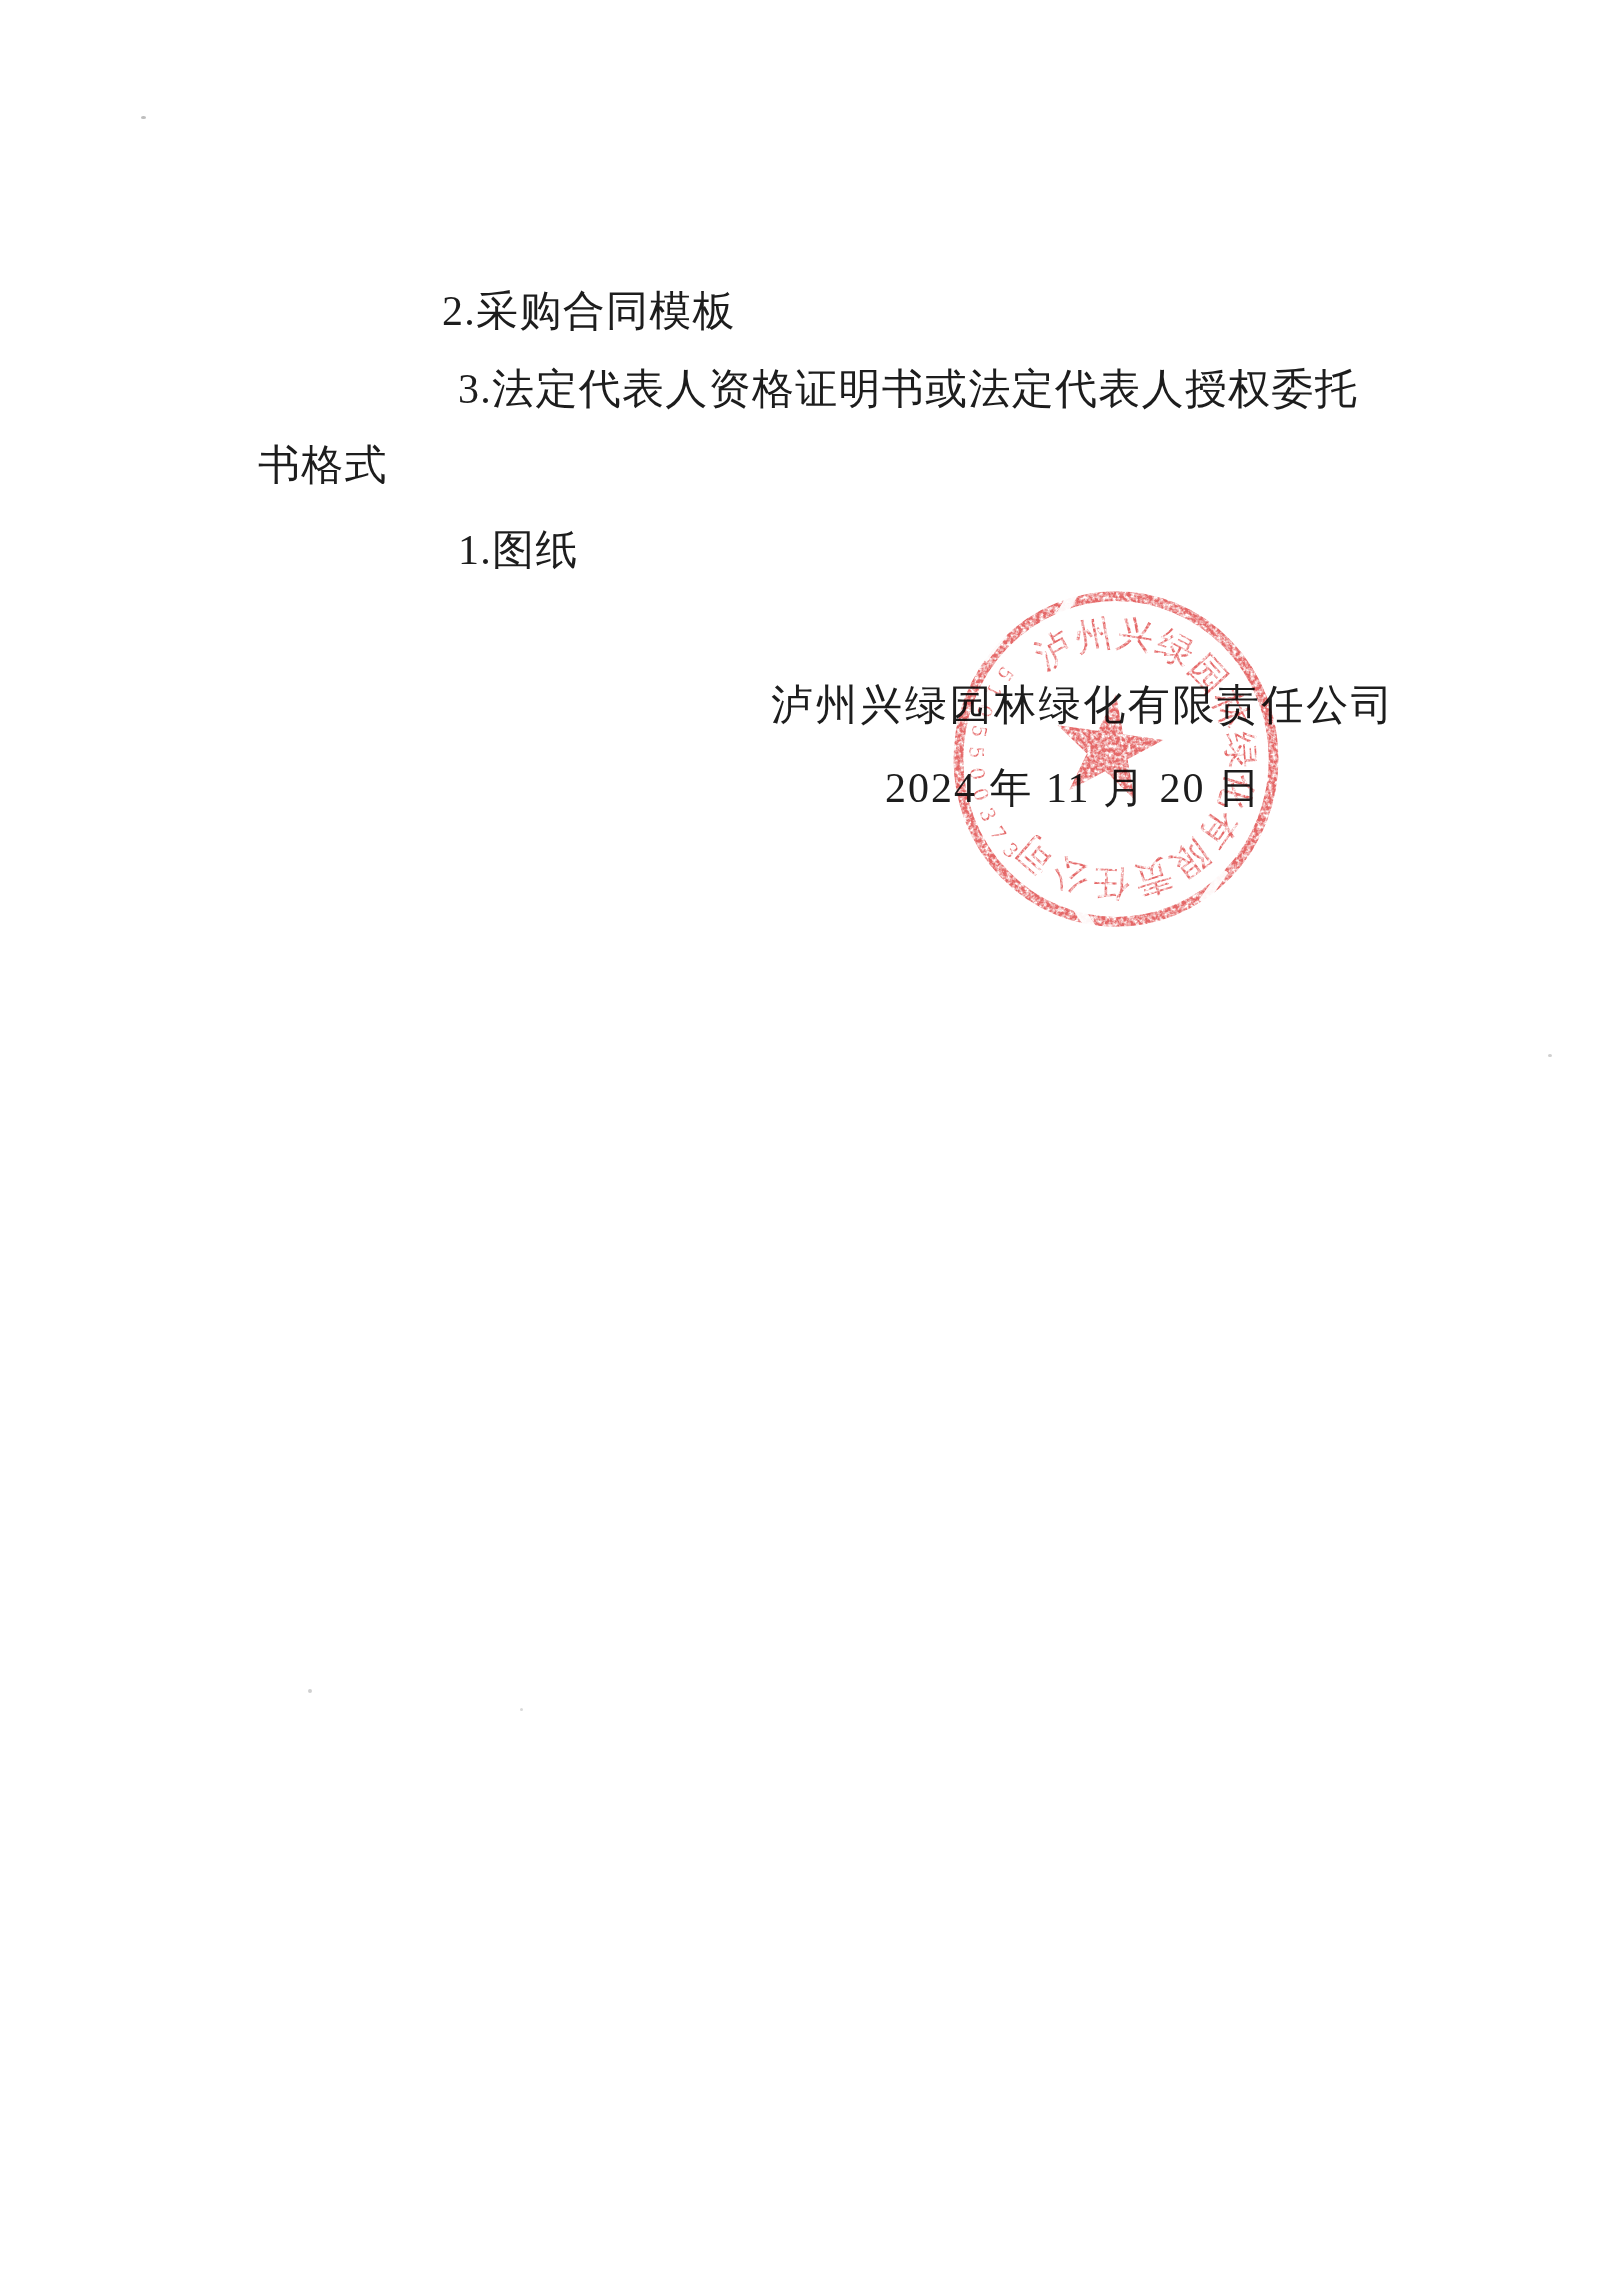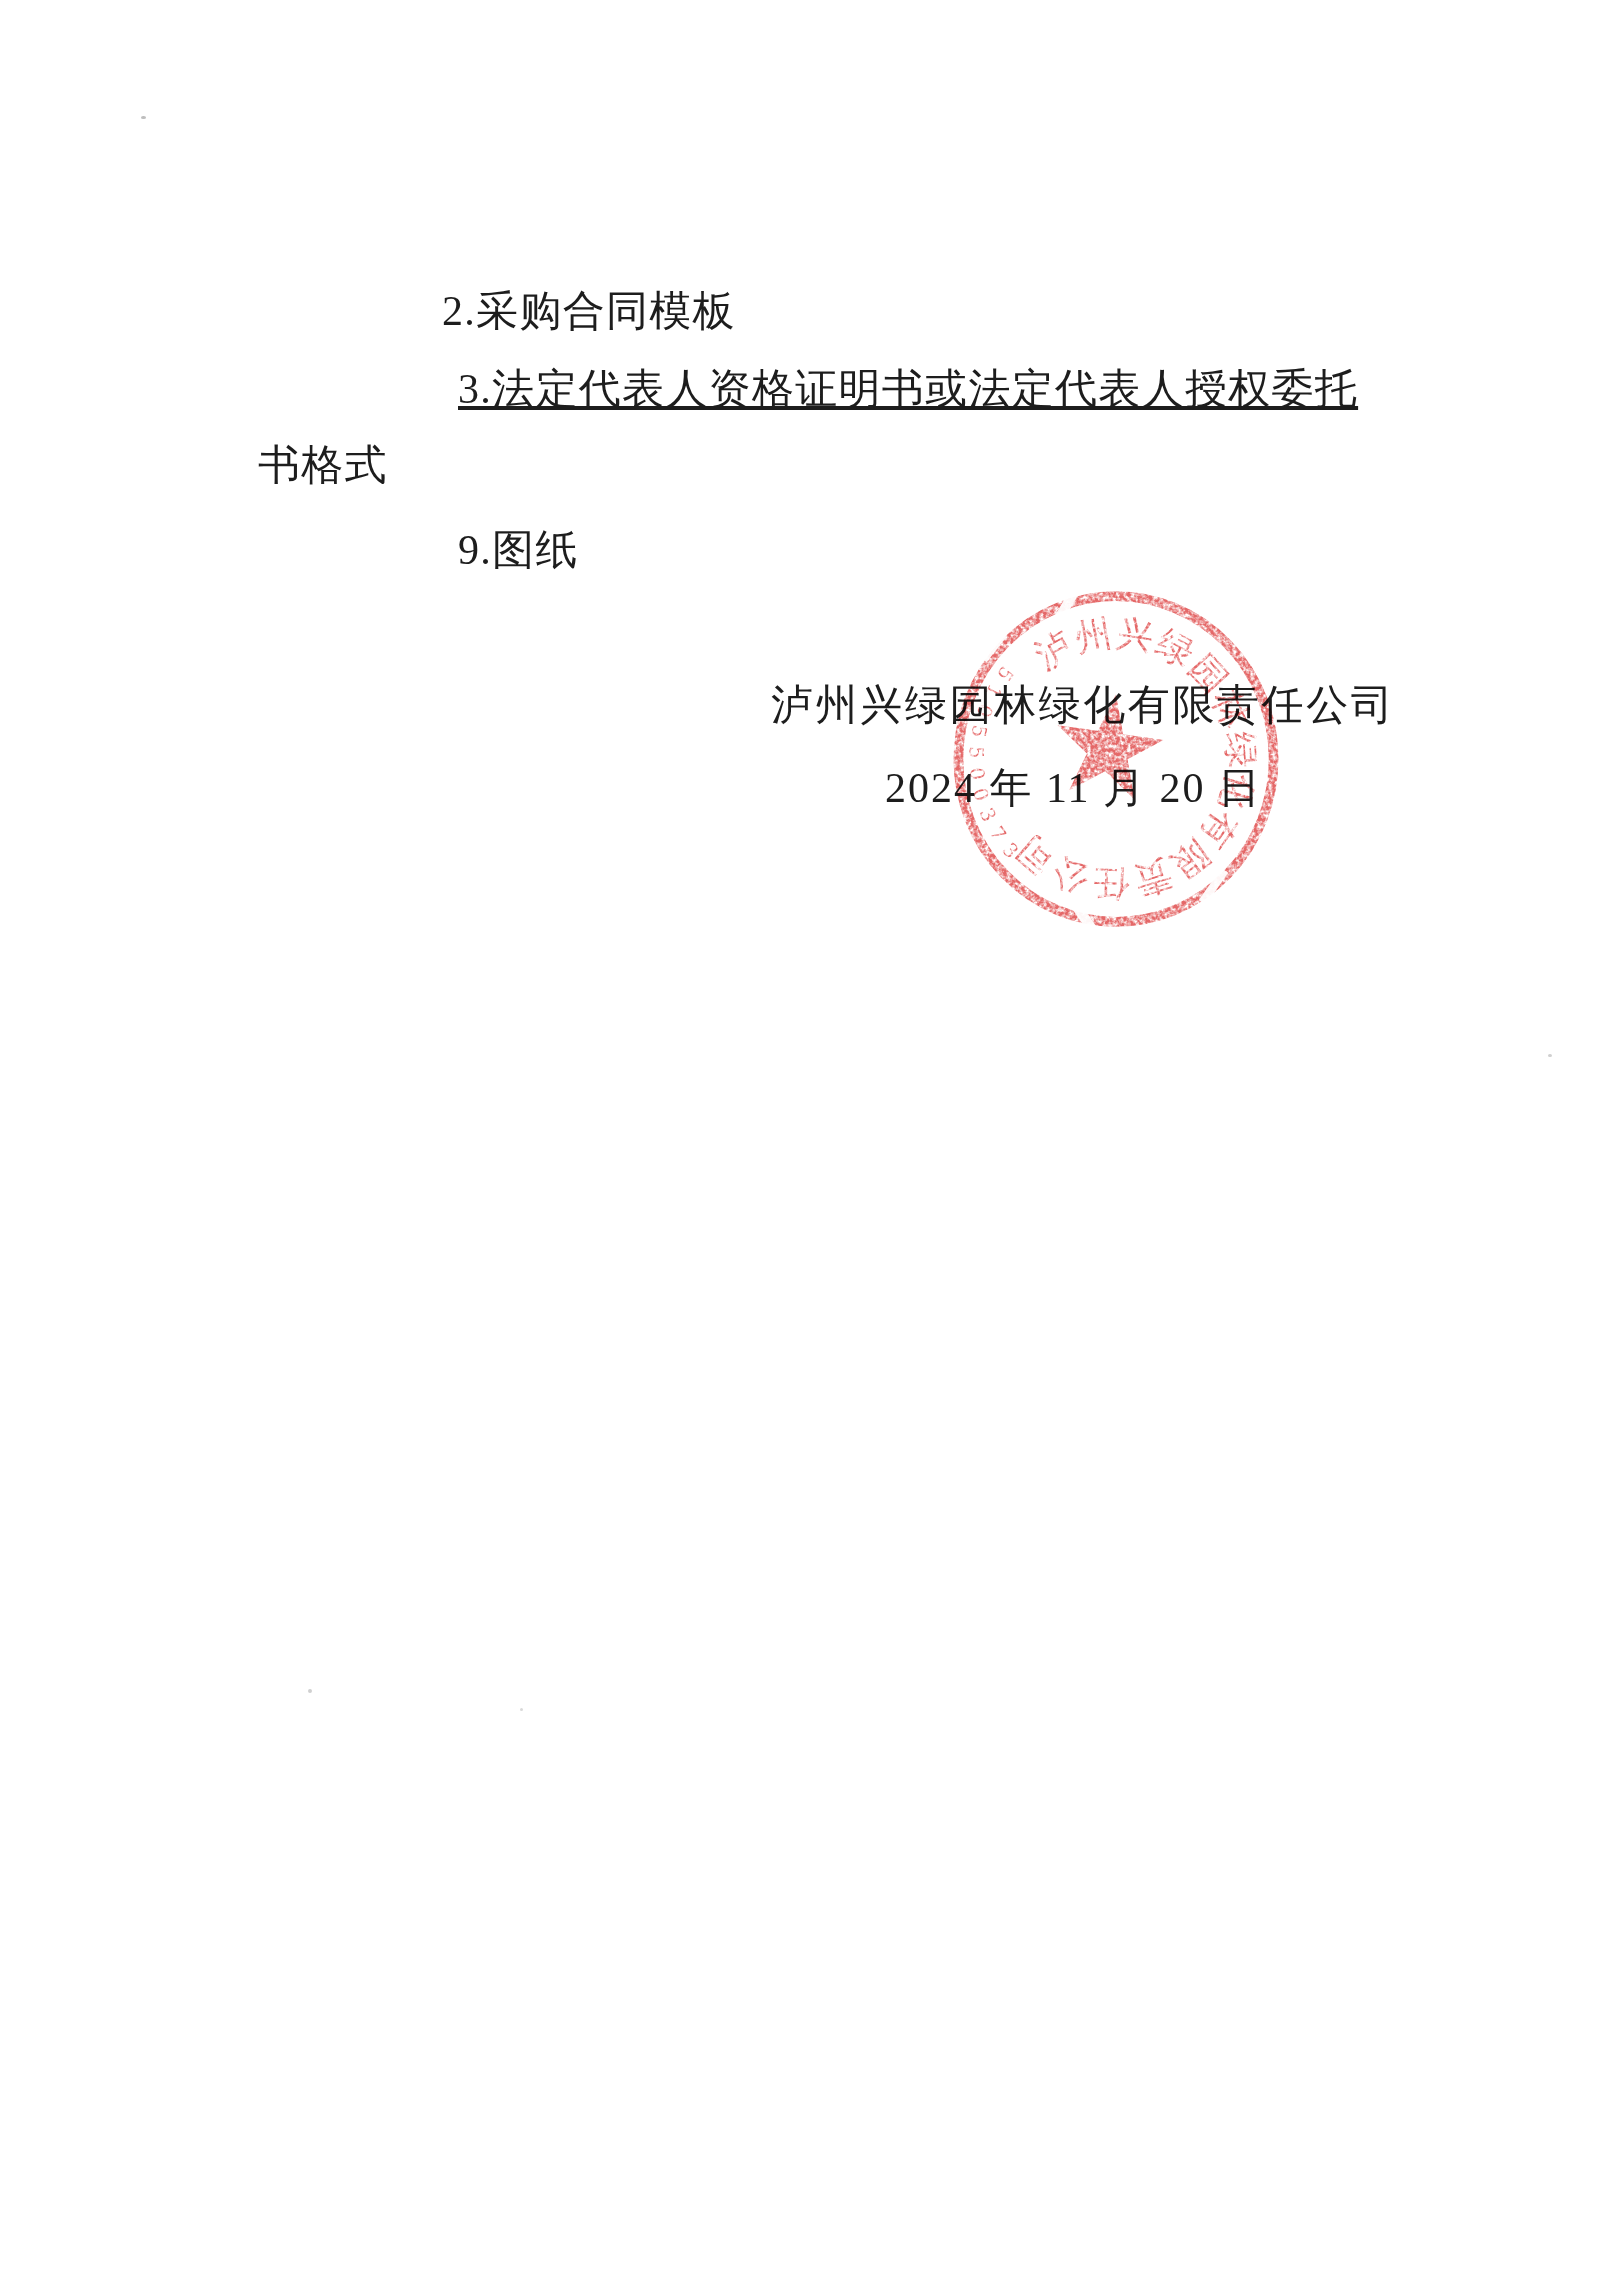--- a/index.html
+++ b/index.html
@@ -16,21 +16,21 @@
     position: absolute;
     font-size: 42px;
     line-height: 1;
     letter-spacing: 1.3px;
     white-space: pre;
     color: #1d1d1d;
   }
   
   .l-heading { left: 327px;  top: 209px; }
   .l-item2   { left: 442px;  top: 290px; }
-  .l-item3   { left: 458px;  top: 368px; text-decoration: underline; }
+  .l-item3   { left: 458px;  top: 368px; }
   .l-cont    { left: 258px;  top: 444px; }
   .l-item4   { left: 458px;  top: 529px; }
   
   .company   { left: 771px; top: 684px; letter-spacing: 2.6px; }
   .date      { left: 885px; top: 767px; letter-spacing: 2px; }
   
   .stamp {
     position: absolute;
     left: 949px;
     top: 589px;
@@ -50,21 +50,21 @@
   .speck.s4 { left: 520px;  top: 1708px; width: 3.3px; height: 3.3px; background: rgba(130,130,130,0.3); }
 </style>
 </head>
 <body>
 
 <div class="page">
 
   <div class="txt l-item2">2.采购合同模板</div>
   <div class="txt l-item3">3.法定代表人资格证明书或法定代表人授权委托</div>
   <div class="txt l-cont">书格式</div>
-  <div class="txt l-item4">9.图纸</div>
+  <div class="txt l-item4">1.图纸</div>
 
   <div class="txt company">泸州兴绿园林绿化有限责任公司</div>
   <div class="txt date">2024 年 11 月 20 日</div>
 
   <svg class="stamp" viewBox="0 0 510 520" xmlns="http://www.w3.org/2000/svg">
     <defs>
       <filter id="sealGrain" x="-5%" y="-5%" width="110%" height="110%">
         <feTurbulence type="fractalNoise" baseFrequency="0.18" numOctaves="3" seed="8" result="noise"></feTurbulence>
         <feColorMatrix in="noise" type="matrix" values="0 0 0 0 1  0 0 0 0 1  0 0 0 0 1  0 0 0 2.4 -0.55" result="mask"></feColorMatrix>
         <feComposite in="SourceGraphic" in2="mask" operator="in"></feComposite>

